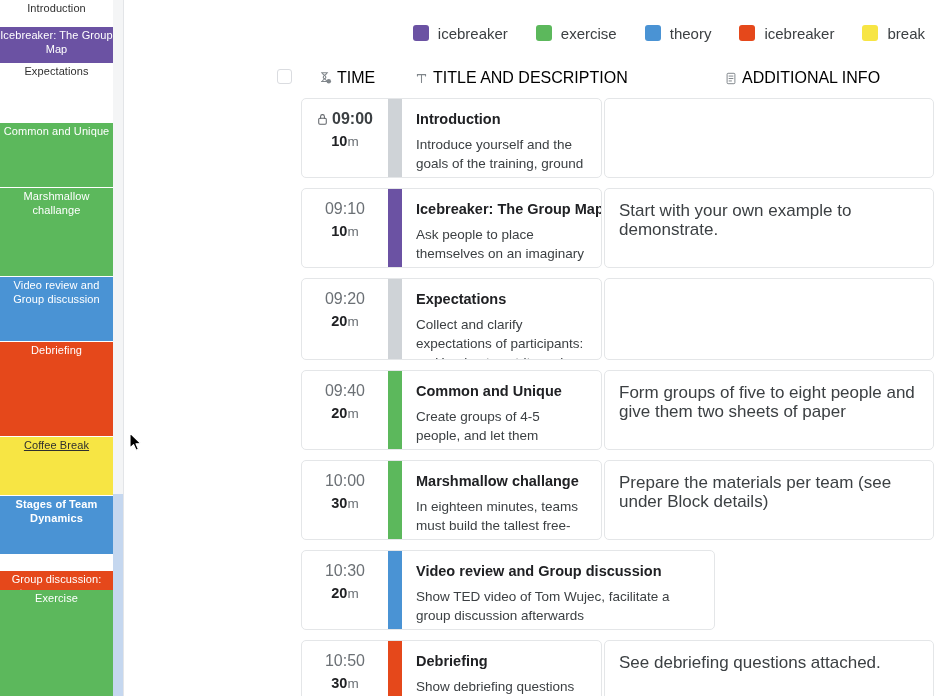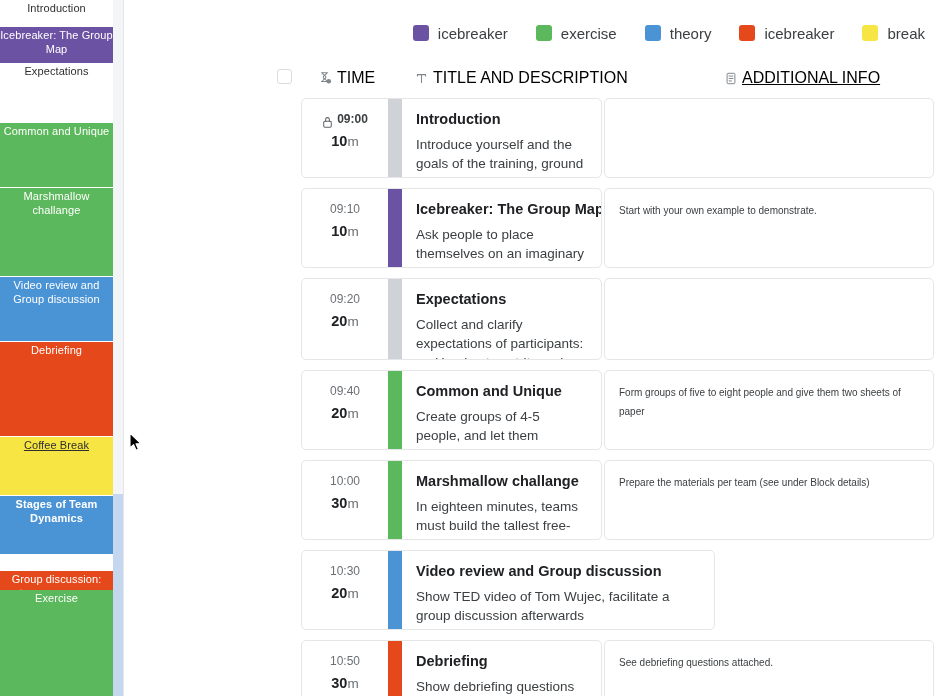--- a/index.html
+++ b/index.html
@@ -116,21 +116,21 @@
     background: #fff;
   }
   .hdr-cell {
     display: flex;
     align-items: center;
     gap: 5px;
     position: absolute;
   }
   .hdr-time  { left: 193px; top: 69px; }
   .hdr-title { left: 290px; top: 69px; }
-  .hdr-info  { left: 600px; top: 69px; text-decoration: underline; }
+  .hdr-info  { left: 600px; top: 69px; }
   .hdr-ico { display: inline-flex; align-items: center; }
 
   
   #rows {
     position: absolute;
     left: 0;
     top: 98px;
     width: 100%;
   }
   .row {
@@ -148,24 +148,24 @@
     border-radius: 5px;
     overflow: hidden;
   }
   .cell-time {
     width: 86px;
     flex: 0 0 86px;
     padding-top: 11px;
     text-align: center;
   }
   .time-start {
-    font-size: 12px;
+    font-size: 16px;
     color: #6b7075;
     display: flex;
-    align-items: flex-end;
+    align-items: center;
     justify-content: center;
     gap: 4px;
     line-height: 18px;
   }
   .time-start.locked { color: #3c4043; font-weight: bold; }
   .time-dur {
     margin-top: 5px;
     font-size: 13.5px;
     color: #6b7075;
   }
@@ -198,21 +198,21 @@
   .body-desc li { line-height: 19px; }
 
   .cell-info {
     width: 330px;
     flex: 0 0 330px;
     margin-left: 2px;
     background: #ffffff;
     border: 1px solid #e4e6e8;
     border-radius: 5px;
     padding: 12px 14px 0 14px;
-    font-size: 10px;
+    font-size: 17px;
     line-height: 19px;
     color: #3c4043;
     overflow: hidden;
   }
   .cell-info.link { color: #5a9e7e; }
 
   
   #cursor {
     position: absolute;
     left: 129px;

